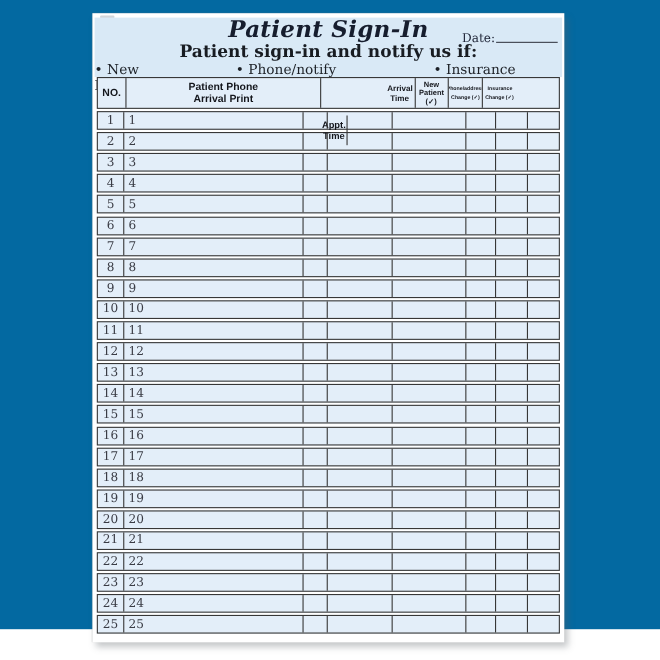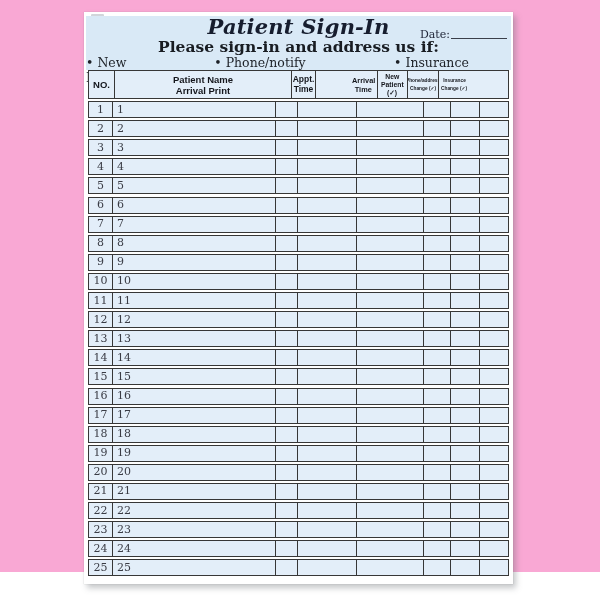--- a/index.html
+++ b/index.html
@@ -1,18 +1,18 @@
 <!DOCTYPE html>
 <html style="--band-bg: #d9e9f6; --cell-bg: #e3eef9; --border-color: #373737; --title-color: #161d2e;"><head>
 <meta charset="utf-8">
 <style>
   * { margin:0; padding:0; box-sizing:border-box; }
   html,body { width:600px; height:600px; background:#ffffff; overflow:hidden;
               font-family:"Liberation Sans", sans-serif; }
-  .stage { position:relative; width:600px; height:572px; background:#f9a8d4; }
+  .stage { position:relative; width:600px; height:572px; background:#0369a1; }
 
   .paper {
     position:absolute; left:84px; top:12px; width:429px; height:572px;
     background:#ffffff;
     box-shadow:3px 4px 6px rgba(90,95,100,.35), 0 0 1px rgba(120,120,120,.4);
   }
   .fold { position:absolute; left:7px; top:2px; width:13px; height:3px;
           background:#c9ced4; border-radius:1px; opacity:.85; }
 
   
@@ -49,21 +49,21 @@
   .c-name { width:177px; }
   .c-appt { width:24px; }
   .c-arr  { width:28px;margin-left:34px; }
   .c-with { width:72px; }
   .c-new  { width:30px; }
   .c-phone{ width:31px; }
   .c-ins  { width:31px; }
 
   .hcell { font-weight:bold; color:#14161c; text-align:center; }
   .h9  { font-size:9.5px; line-height:11px; }
-  .h8  { font-size:8.5px; line-height:9.5px; }
+  .h8  { font-size:8.5px; line-height:9.5px;margin-top:34px; }
   .h8s { font-size:8px; line-height:9px; transform:scale(.92); white-space:nowrap; }
   .hnew  div { font-size:8px; line-height:8px; transform:scale(.85); white-space:nowrap;
                font-weight:bold; }
   .htiny div { font-size:7px; line-height:7.5px; transform:scale(.68); white-space:nowrap;
                font-weight:bold; }
 
   .num { font-family:"DejaVu Serif", serif; font-size:11px; color:#3a3c45;
          line-height:12px; }
   .row .c-name { flex-direction:row; justify-content:flex-start; align-items:center;
                  padding-left:4px; }
@@ -74,33 +74,33 @@
 <div class="stage">
   <div class="paper">
     <div class="fold"></div>
 
     <div class="band">
       <div class="title">Patient Sign-In</div>
       <div class="datewrap">
         <span>Date:</span>
         <span class="dateline"></span>
       </div>
-      <div class="subtitle">Please sign-in and address us if:</div>
+      <div class="subtitle">Patient sign-in and notify us if:</div>
       <div class="bullets">
         <span class="bullet-item"><span class="dot">•</span><span>New Patient</span></span>
         <span class="bullet-item"><span class="dot">•</span><span>Phone/notify change</span></span>
         <span class="bullet-item"><span class="dot">•</span><span>Insurance Phone</span></span>
       </div>
     </div>
 
     <div class="table">
       <div class="hrow">
         <div class="cell c-no hcell h9">NO.</div>
         <div class="cell c-name hcell h9">
-          <div>Patient Name</div>
+          <div>Patient Phone</div>
           <div>Arrival Print</div>
         </div>
         <div class="cell c-appt hcell h8">
           <div>Appt.</div>
           <div>Time</div>
         </div>
         <div class="cell c-arr hcell">
           <div class="h8s">Arrival</div>
           <div class="h8s">Time</div>
         </div>

